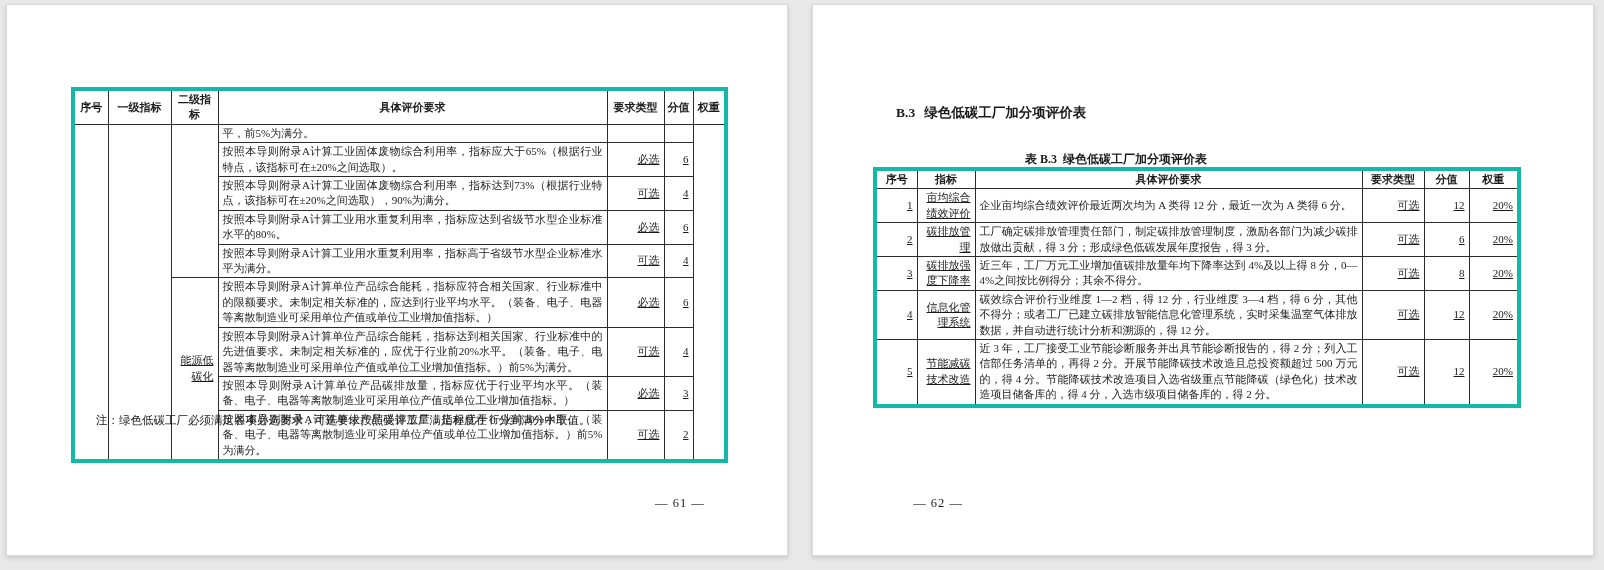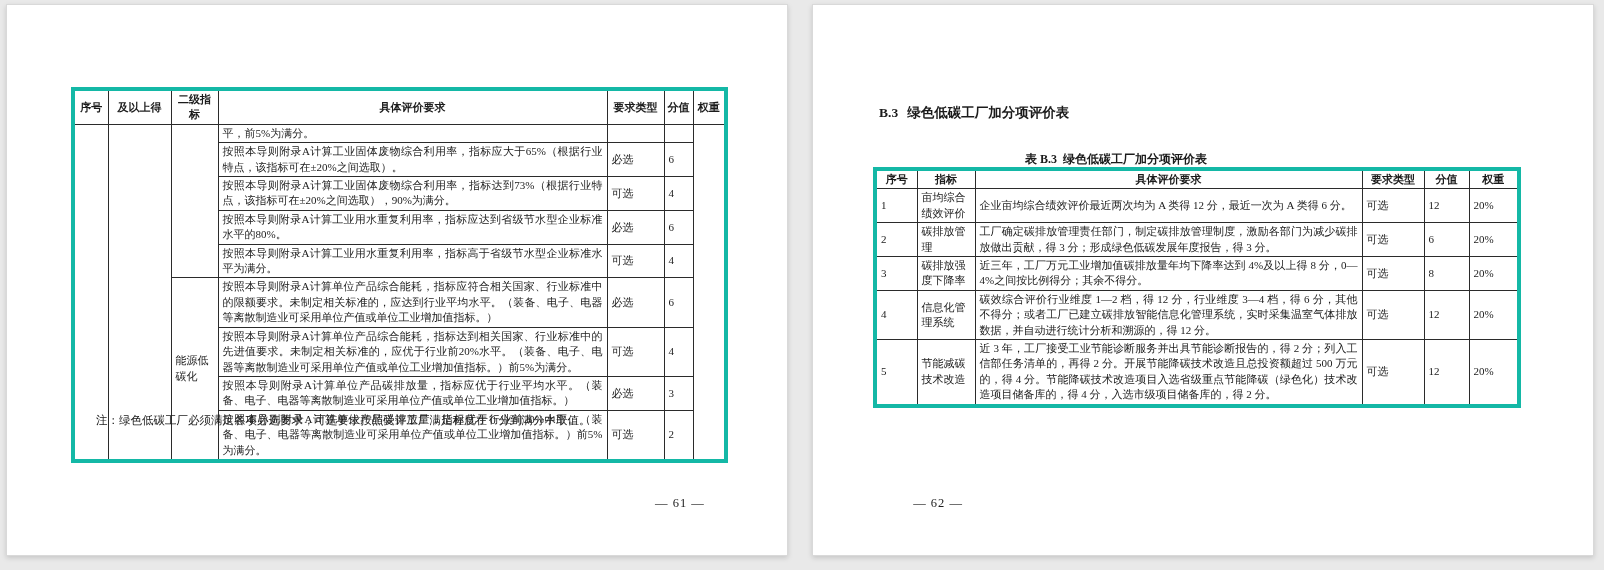--- a/index.html
+++ b/index.html
@@ -22,35 +22,35 @@
     position:absolute; border-collapse:collapse; table-layout:fixed;
     font-size:11px; border:4px solid #14b8a6;
   }
   table.doc td, table.doc th {
     border:1px solid #2b2b2b; padding:1px 4px;
     line-height:15.4px; vertical-align:middle;
     overflow:hidden; font-weight:normal;
   }
   table.doc th { font-weight:bold; text-align:center; padding:1px 2px; }
   td.req { text-align:justify; }
-  td.ctr { text-align:left; }
+  td.ctr { text-align:right;text-decoration:underline; }
 
   #left-table  { left:64px; top:82px;  width:653px; }
   #right-table { left:60px; top:162px; width:647px; }
 
   .note {
     position:absolute; left:89px; top:407px; width:620px;
     font-size:11.5px; line-height:16px;
   }
   .pagenum { position:absolute; font-size:12.5px; letter-spacing:1px; }
   #pagenum-61 { left:648px; top:491px; width:110px; text-align:left; }
   #pagenum-62 { left:70px;  top:491px; width:110px; text-align:center; }
 
   .b3-heading {
-    position:absolute; left:66px; top:99px;
+    position:absolute; left:83px; top:99px;
     font-size:13.5px; font-weight:bold;
   }
   .b3-heading .num { margin-right:9px; }
   .b3-intro {
     position:absolute; left:75px; top:122px; width:640px;
     font-size:12.5px; line-height:17px;
   }
   .b3-caption {
     position:absolute; left:212px; top:146px;
     font-size:12px; font-weight:bold;
@@ -68,21 +68,21 @@
         <col style="width:63px">
         <col style="width:47px">
       <col style="width:389px">
         <col style="width:57px">
         <col style="width:29px">
         <col style="width:33px">
     </colgroup>
     <tbody>
         <tr>
       <th>序号</th>
-      <th>及以上得</th>
+      <th>一级指标</th>
       <th>二级指标</th>
       <th>具体评价要求</th>
       <th>要求类型</th>
       <th>分值</th>
       <th>权重</th>
     </tr>
     <tr>
       <td class="ctr" rowspan="9"></td>
       <td class="ctr" rowspan="9"></td>
       <td class="ctr" rowspan="5"></td>

